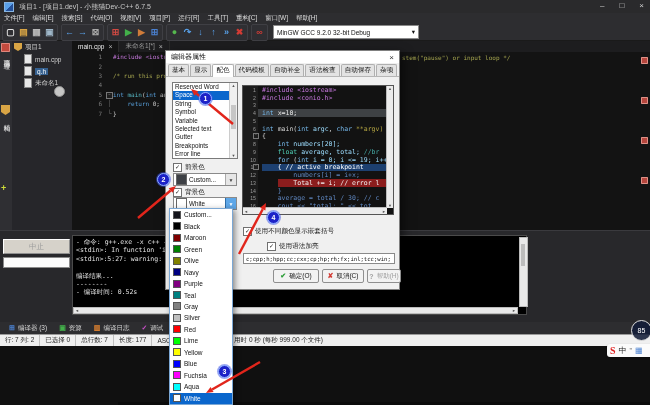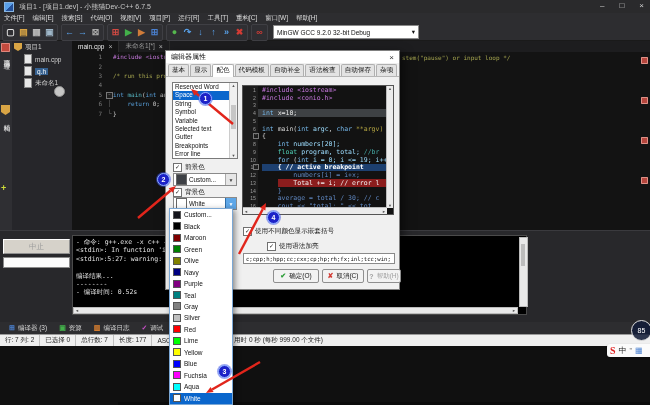--- a/index.html
+++ b/index.html
@@ -440,30 +440,30 @@
           <div class="prow">
             <span class="pgut">7<span class="pfoldbox">−</span></span>
             <span class="ptxt"><span style="color: rgb(207, 207, 207);">{</span></span>
           </div>
           <div class="prow">
             <span class="pgut">8</span>
             <span class="ptxt"><span style="color: rgb(116, 182, 232);">    int</span><span style="color: rgb(156, 220, 254); text-align: right;"> numbers[20];</span></span>
           </div>
           <div class="prow">
             <span class="pgut">9</span>
-            <span class="ptxt"><span style="color: rgb(78, 201, 176);">    float</span><span style="color: rgb(156, 220, 254);"> program, total; </span><span style="color: rgb(69, 169, 165);">//br</span></span>
+            <span class="ptxt"><span style="color: rgb(78, 201, 176);">    float</span><span style="color: rgb(156, 220, 254);"> average, total; </span><span style="color: rgb(69, 169, 165);">//br</span></span>
           </div>
           <div class="prow">
             <span class="pgut">10</span>
             <span class="ptxt"><span style="color: rgb(116, 182, 232);">    for</span><span style="color: rgb(207, 207, 207);"> (</span><span style="color: rgb(116, 182, 232);">int</span><span style="color: rgb(156, 220, 254);"> i = 0; i &lt;= 19; i++)</span></span>
           </div>
           <div class="prow">
             <div class="prowbg" style="background: rgb(29, 64, 112); left: 19px;"></div>
             <span class="pgut">11<span class="pfoldbox">−</span></span>
-            <span class="ptxt"><span style="color: rgb(255, 255, 255); font-weight: bold;">    { // active breakpoint</span></span>
+            <span class="ptxt"><span style="color: rgb(255, 255, 255); font-weight: normal;">    { // active breakpoint</span></span>
           </div>
           <div class="prow">
             <span class="pgut">12</span>
             <span class="ptxt"><span style="color: rgb(95, 135, 192);">        numbers[i] = i+x;</span></span>
           </div>
           <div class="prow">
             <div class="prowbg" style="background: rgb(139, 29, 29); left: 35px;"></div>
             <span class="pgut">13</span>
             <span class="ptxt"><span style="color: rgb(242, 242, 242);">        Total += i; // error l</span></span>
           </div>

